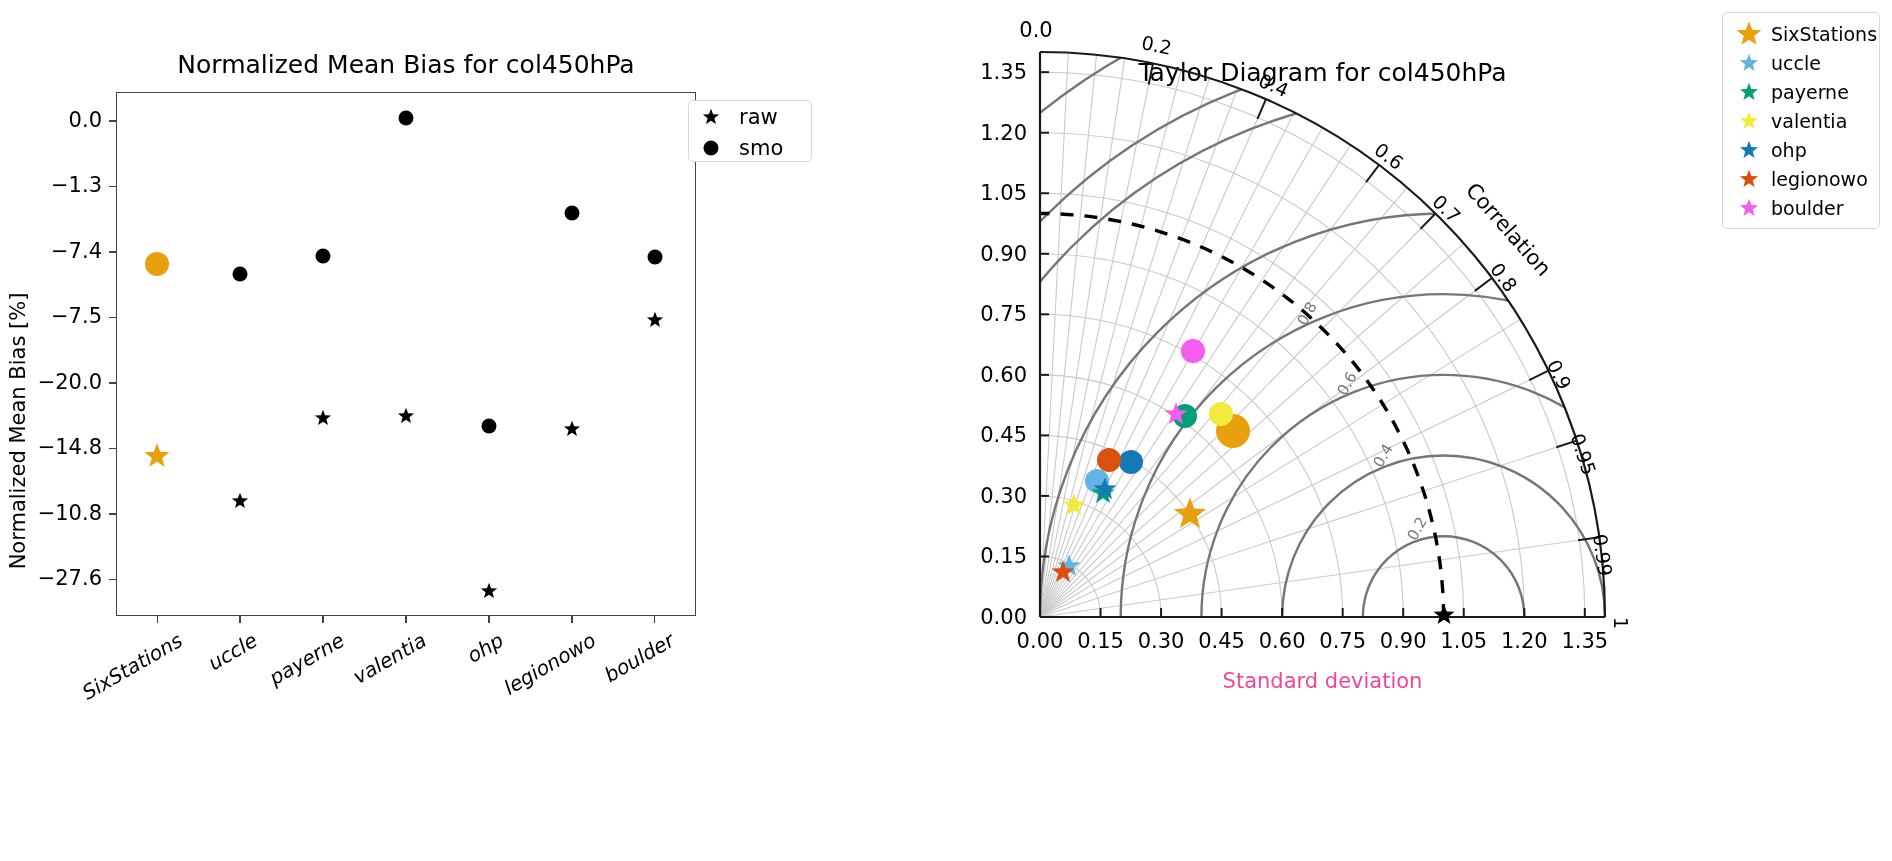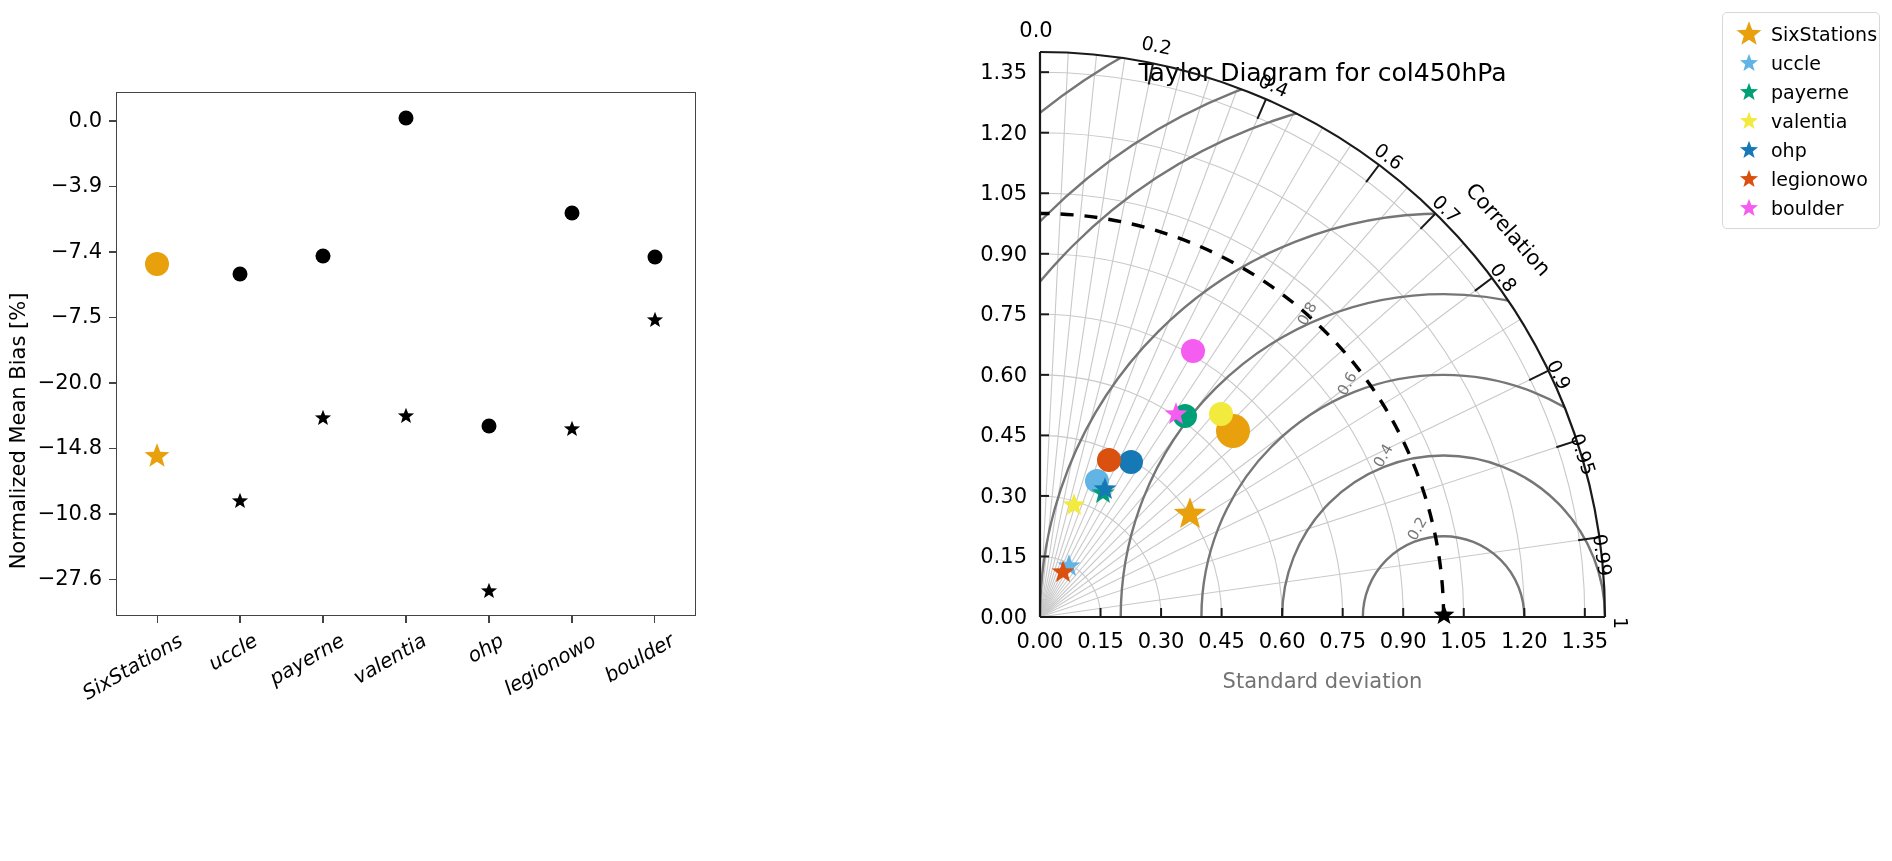--- a/index.html
+++ b/index.html
@@ -32,45 +32,62 @@
            font-size:21px;color:#000;}
 
   
   #taylor-panel{position:absolute;left:940px;top:0;width:760px;height:861px;}
   #taylor-svg{position:absolute;left:0;top:0;}
   .td-tick{position:absolute;font-size:21px;color:#000;white-space:nowrap;}
   .td-rot{position:absolute;font-size:19px;color:#000;white-space:nowrap;
           transform-origin:left center;}
   .td-rms{position:absolute;font-size:15px;color:#777;white-space:nowrap;
           transform-origin:left center;}
-  #td-xlabel{position:absolute;font-size:21px;color:#737373;white-space:nowrap;}
+  #td-xlabel{position:absolute;font-size:21px;color:#ec4899;white-space:nowrap;}
   #td-corrlabel{position:absolute;font-size:21px;color:#000;white-space:nowrap;
                 transform-origin:left center;}
 
   
   #station-legend{position:absolute;left:1722px;top:12px;width:158px;
                   border:1px solid #d8d8d8;border-radius:5px;background:#fff;
                   padding:6px 0 6px 0;box-sizing:border-box;}
   .sl-row{position:relative;height:29px;}
   .sl-mark{position:absolute;left:26px;top:50%;transform:translate(-50%,-50%);}
   .sl-text{position:absolute;left:48px;top:50%;transform:translateY(-50%);
            font-size:19px;color:#000;white-space:nowrap;}
 </style>
 </head>
 <body>
 
 <div id="root">
 
   <div id="nmb-panel">
+    <div class="fig-title" id="nmb-title" style="left: 406px; top: 50px; transform: translateX(-50%);">Normalized Mean Bias for col450hPa</div>
     <div id="nmb-ylabel">Normalized Mean Bias [%]</div>
     <div id="nmb-axes"></div>
+    <div id="nmb-legend">
+        <div class="nl-row" style="top: 0px;">
+          <div class="nl-mark">
+            <svg width="17" height="17" viewBox="0 0 17 17" class="star-svg">
+              <path d="M8.50,0.17L10.60,5.78L16.58,6.04L11.90,9.77L13.50,15.55L8.50,12.24L3.50,15.55L5.10,9.77L0.42,6.04L6.40,5.78Z" fill="#000000"></path>
+            </svg>
+          </div>
+          <div class="nl-text">raw</div>
+        </div>
+        <div class="nl-row" style="top: 31px;">
+          <div class="nl-mark">
+            <div class="dot" style="width: 15px; height: 15px; background: rgb(0, 0, 0);"></div>
+          </div>
+          <div class="nl-text">smo</div>
+        </div>
+      </div>
   <div class="ytick-mark" style="left: 109px; top: 120.02px;"></div>
       <div class="ytick-label" style="right: 658px; top: 107.82px;">0.0</div>
       <div class="ytick-mark" style="left: 109px; top: 185.52px;"></div>
-      <div class="ytick-label" style="right: 658px; top: 173.32px;">−3.9</div>
+      <div class="ytick-label" style="right: 658px; top: 173.32px;">−1.3</div>
       <div class="ytick-mark" style="left: 109px; top: 251.02px;"></div>
       <div class="ytick-label" style="right: 658px; top: 238.82px;">−7.4</div>
       <div class="ytick-mark" style="left: 109px; top: 316.52px;"></div>
       <div class="ytick-label" style="right: 658px; top: 304.32px;">−7.5</div>
       <div class="ytick-mark" style="left: 109px; top: 382.02px;"></div>
       <div class="ytick-label" style="right: 658px; top: 369.82px;">−20.0</div>
       <div class="ytick-mark" style="left: 109px; top: 447.52px;"></div>
       <div class="ytick-label" style="right: 658px; top: 435.32px;">−14.8</div>
       <div class="ytick-mark" style="left: 109px; top: 513.02px;"></div>
       <div class="ytick-label" style="right: 658px; top: 500.82px;">−10.8</div>

